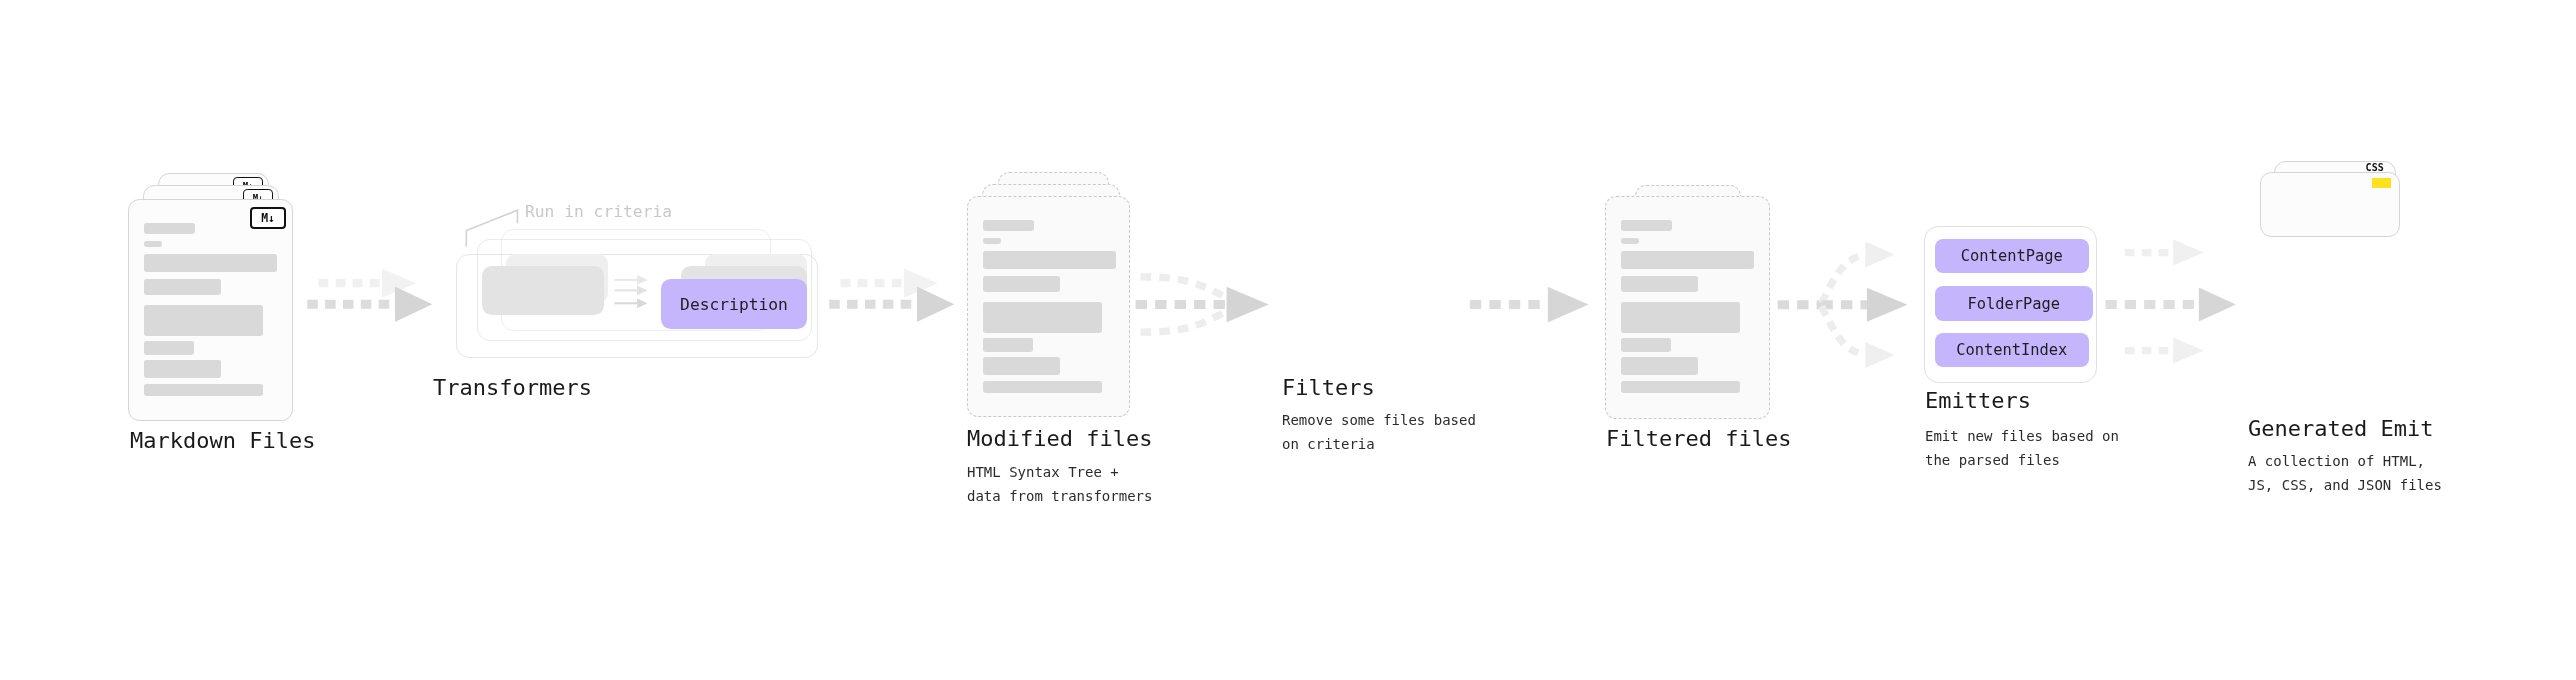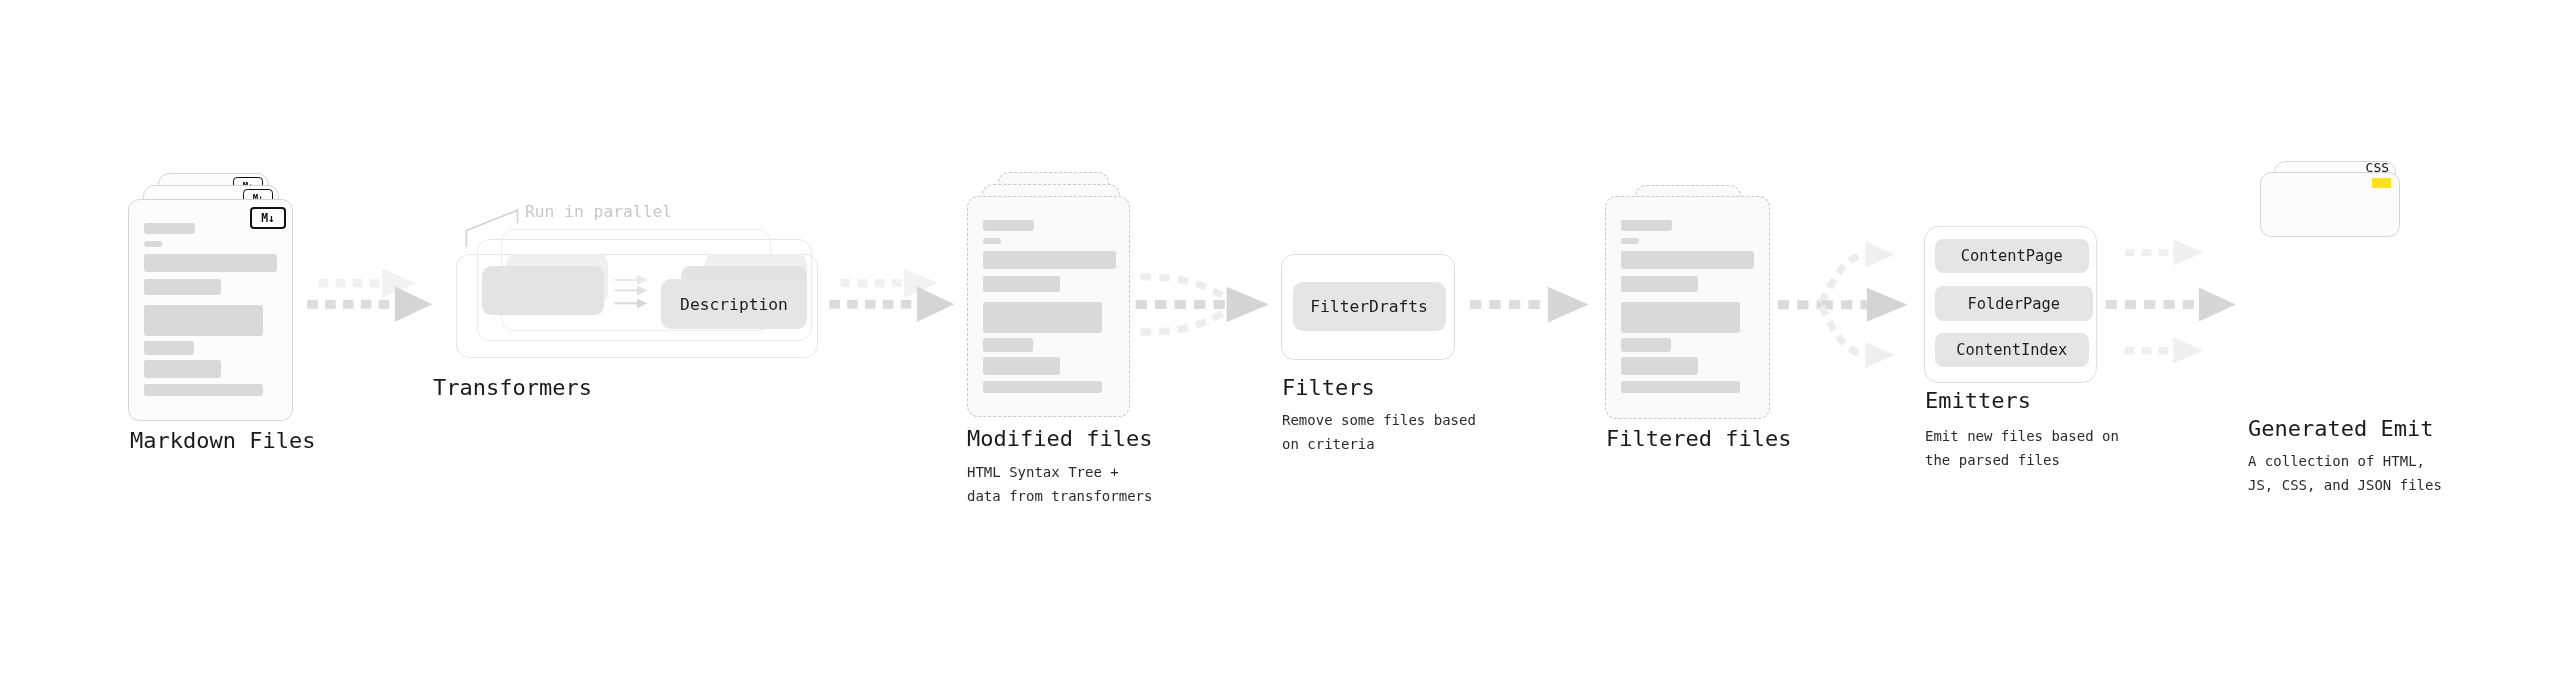--- a/index.html
+++ b/index.html
@@ -8,39 +8,39 @@
   .abs{position:absolute;}
   
   .card{position:absolute;background:#fcfcfc;border:1.6px solid #d5d5d5;border-radius:11.4px;box-sizing:border-box;}
   .card.dashed{background:#fafafa;border:1.6px dashed #c9c9c9;}
   .skel{position:absolute;background:#d9d9d9;border-radius:2.4px;}
   
   .heading{position:absolute;font-size:22px;color:#1a1a1a;white-space:nowrap;font-weight:500;}
   .sub{position:absolute;font-size:14px;color:#2b2b2b;line-height:24.4px;white-space:pre-line;}
   .note{position:absolute;font-size:16.3px;color:#c8c8c8;white-space:nowrap;}
   
-  .pill{position:absolute;background:#e5e5e5;border-radius:9.8px;display:flex;align-items:center;
+  .pill{position:absolute;background:#c4b5fd;border-radius:9.8px;display:flex;align-items:center;
         justify-content:center;font-size:16.3px;color:#1e1e1e;white-space:nowrap;}
   .pill.echo1{background:#e3e3e3;}
   .pill.echo2{background:#efefef;}
   .pill.small{border-radius:8.1px;font-size:15.4px;}
   
   .panel{position:absolute;border:1.6px solid #e6e6e6;border-radius:13px;box-sizing:border-box;background:transparent;}
   .whitebox{position:absolute;background:#ffffff;border:1.6px solid #dfdfdf;border-radius:13px;box-sizing:border-box;}
   
   .mdicon{position:absolute;background:#fff;border:2px solid #111;border-radius:4.1px;color:#111;
           font-weight:bold;display:flex;align-items:center;justify-content:center;}
   
   .html5-badge{position:absolute;right:8.1px;top:5.7px;width:32.5px;text-align:center;}
   .html5-word{font-size:7.3px;font-weight:bold;letter-spacing:0.8px;color:#111;line-height:8.1px;}
   .html5-shield{width:21px;height:23px;margin:0.8px auto 0;color:#fff;font-size:14px;font-weight:bold;
                 display:flex;align-items:center;justify-content:center;
                 clip-path:polygon(0 0,100% 0,91% 85%,50% 100%,9% 85%);}
   .css-badge{position:absolute;right:11.4px;top:2.4px;width:18px;text-align:center;}
-  .css-word{font-size:13px;font-weight:normal;color:#111;line-height:7.3px;}
+  .css-word{font-size:10px;font-weight:bold;color:#111;line-height:7.3px;}
   .css-bar{width:14.6px;height:3.3px;margin:0.8px auto 0;}
   .js-badge{position:absolute;right:8.1px;top:4.9px;width:18.7px;height:10.6px;}
 </style>
 </head>
 <body>
 
 <div class="canvas">
 
   <div class="card" style="left:158px;top:173px;width:111px;height:73px;">
     <div class="mdicon" style="right:4.9px;top:3.3px;width:28px;height:15.4px;font-size:9px;border-width:1.6px;">M↓</div>
@@ -61,21 +61,21 @@
     </div>
   <div class="heading" style="left:130px;top:428px;">Markdown Files</div>
 
   <svg class="abs" style="left:304px;top:262px;" width="138" height="65" viewBox="0 0 170 80">
     <line x1="18" y1="26" x2="96" y2="26" stroke="#f0f0f0" stroke-width="10" stroke-dasharray="12 9"></line>
     <polygon points="96,8 138,26 96,44" fill="#f2f2f2"></polygon>
     <line x1="4" y1="52" x2="112" y2="52" stroke="#dcdcdc" stroke-width="11" stroke-dasharray="13 9"></line>
     <polygon points="112,30 158,52 112,74" fill="#d5d5d5"></polygon>
   </svg>
 
-  <div class="note" style="left:525px;top:202px;">Run in parallel</div>
+  <div class="note" style="left:525px;top:202px;">Run in criteria</div>
   <svg class="abs" style="left:455px;top:202px;" width="73" height="49" viewBox="0 0 90 60">
     <polyline points="77,26 77,10 14,35 14,55" fill="none" stroke="#d2d2d2" stroke-width="2"></polyline>
   </svg>
 
   <div class="panel" style="left:501px;top:229px;width:270px;height:102px;border-color:#ededed;"></div>
   <div class="panel" style="left:477px;top:239px;width:335px;height:102px;border-color:#eaeaea;"></div>
   <div class="panel" style="left:456px;top:254px;width:362px;height:104px;"></div>
 
   <div class="pill echo2" style="left:506px;top:254px;width:102px;height:49px;"></div>
   <div class="pill echo1" style="left:482px;top:266px;width:122px;height:49px;"></div>
@@ -118,23 +118,20 @@
   <div class="sub" style="left:967px;top:460px;">HTML Syntax Tree +
 data from transformers</div>
 
   <svg class="abs" style="left:1134px;top:259px;" width="138" height="91" viewBox="0 0 170 112">
     <path d="M8,22 C55,22 78,27 114,48" fill="none" stroke="#ededed" stroke-width="9" stroke-dasharray="13 10"></path>
     <path d="M8,90 C55,90 78,85 114,64" fill="none" stroke="#ededed" stroke-width="9" stroke-dasharray="13 10"></path>
     <line x1="2" y1="56" x2="114" y2="56" stroke="#dadada" stroke-width="11" stroke-dasharray="14 10"></line>
     <polygon points="114,34 166,56 114,78" fill="#d4d4d4"></polygon>
   </svg>
 
-  <div class="whitebox" style="left:1281px;top:254px;width:174px;height:106px;">
-    <div class="pill" style="left:10.6px;top:27px;width:153px;height:49px;">FilterDrafts</div>
-  </div>
   <div class="heading" style="left:1282px;top:375px;">Filters</div>
   <div class="sub" style="left:1282px;top:408px;">Remove some files based
 on criteria</div>
 
   <svg class="abs" style="left:1468px;top:285px;" width="124" height="39" viewBox="0 0 152 48">
     <line x1="2" y1="24" x2="98" y2="24" stroke="#dcdcdc" stroke-width="11" stroke-dasharray="14 10"></line>
     <polygon points="98,2 148,24 98,46" fill="#d6d6d6"></polygon>
   </svg>
 
   <div class="card dashed" style="left:1635px;top:185px;width:106px;height:49px;"></div>

